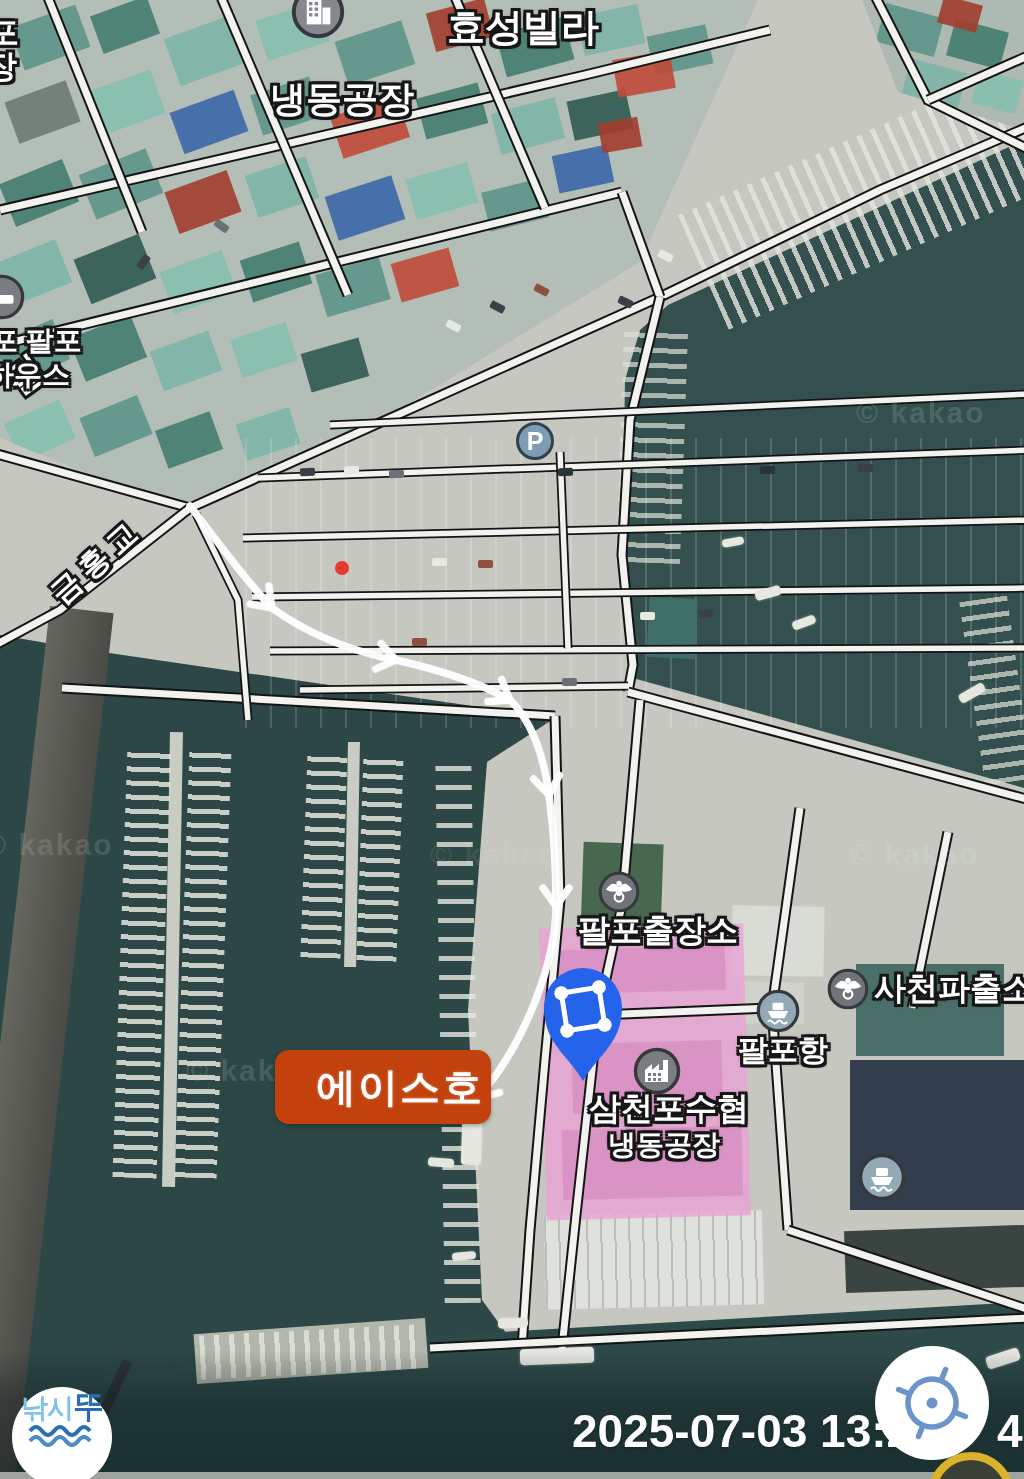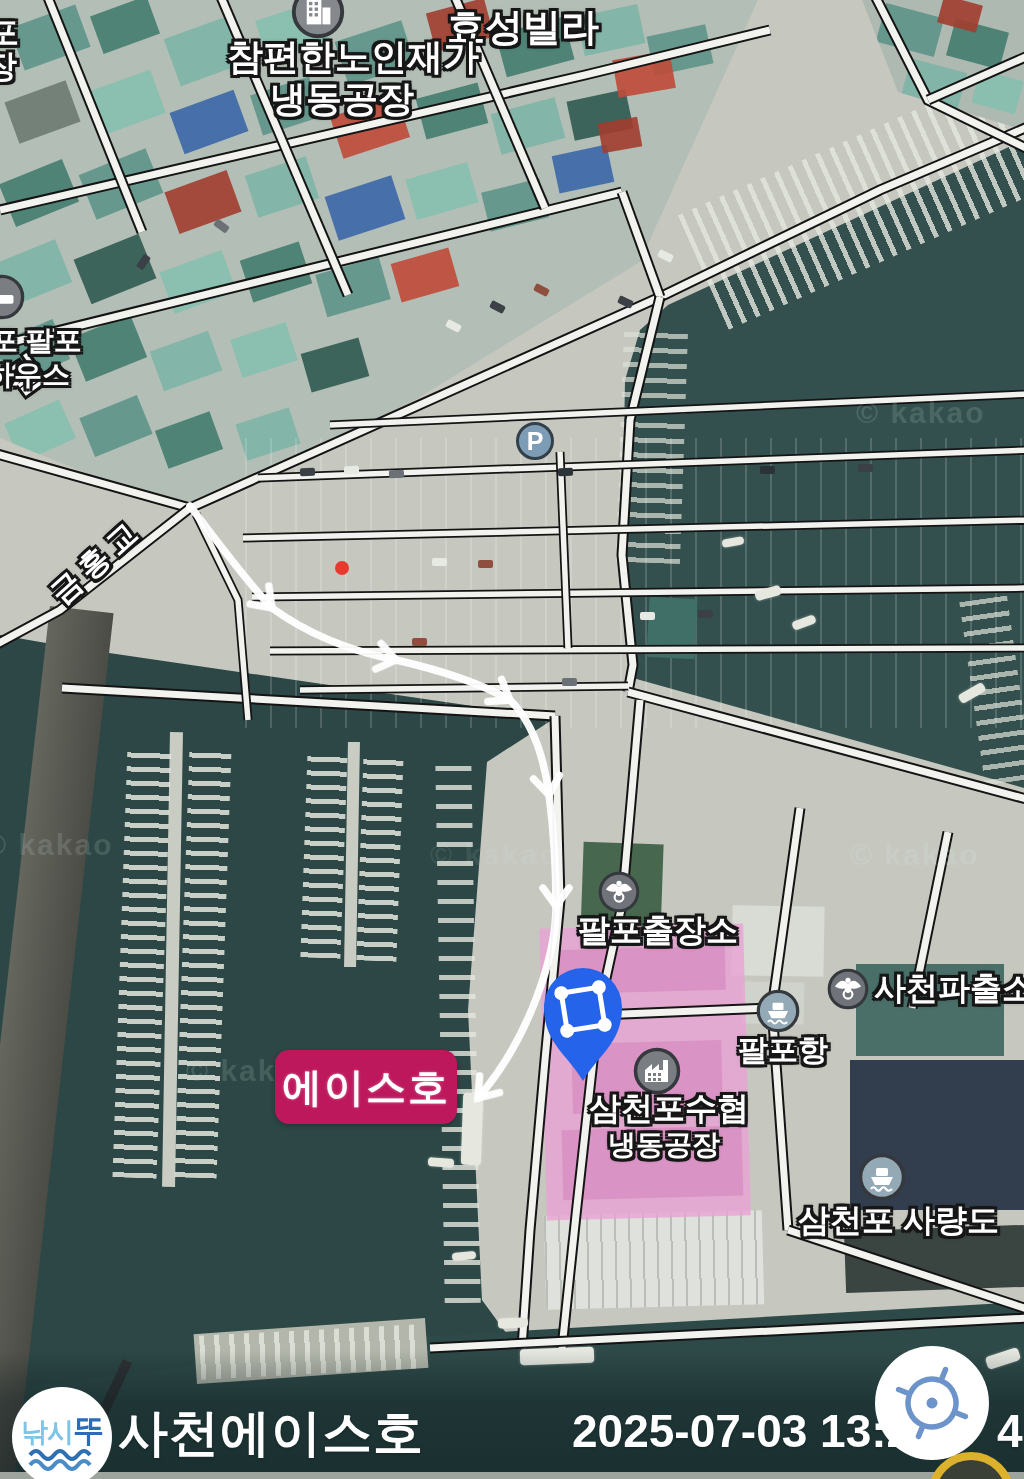--- a/index.html
+++ b/index.html
@@ -20,21 +20,21 @@
   .tag span{color:#fff;font-size:40px;font-weight:700;letter-spacing:2px;
        text-shadow:0 0 3px rgba(255,255,255,.4);}
   .ftxt{position:absolute;color:#fff;font-weight:700;z-index:62;white-space:nowrap;
         text-shadow:0 1px 3px rgba(0,0,0,.25);}
   #gpsbtn{position:absolute;left:875px;top:1346px;width:114px;height:114px;border-radius:50%;
         background:#fff;z-index:63;display:flex;align-items:center;justify-content:center;}
   #ybtn{position:absolute;left:928px;top:1452px;width:86px;height:86px;border-radius:50%;
         border:8px solid #dcb22c;background:#3b4037;z-index:62;box-sizing:border-box;}
   #logo{position:absolute;left:12px;top:1387px;width:100px;height:100px;border-radius:50%;
         background:#fff;z-index:62;text-align:center;}
-  #logo .t{margin-top:28px;font-size:27px;font-weight:800;letter-spacing:-1px;line-height:1;}
+  #logo .t{margin-top:4px;font-size:27px;font-weight:800;letter-spacing:-1px;line-height:1;}
   #botstrip{position:absolute;left:0;top:1472px;width:1024px;height:7px;background:#b5b9b2;
         opacity:.85;z-index:61;}
   #fshade{position:absolute;left:0;top:1350px;width:1024px;height:129px;z-index:58;
         background:linear-gradient(to bottom,rgba(10,25,28,0),rgba(8,22,26,.40) 40%,rgba(8,22,26,.52));}
 </style>
 </head>
 <body>
 
 <div id="stage">
 
@@ -175,36 +175,34 @@
 
   <div class="abs" style="left:335px;top:561px;width:14px;height:14px;border-radius:50%;background:#e8392e;z-index:23;"></div>
 
   <div class="wm" style="left:856px;top:396px;">© kakao</div>
   <div class="wm" style="left:-16px;top:828px;">© kakao</div>
   <div class="wm" style="left:430px;top:838px;opacity:.6;">© kakao</div>
   <div class="wm" style="left:850px;top:838px;">© kakao</div>
   <div class="wm" style="left:186px;top:1054px;">© kakao</div>
 
   <div class="olbl" style="left:447px;top:8px;font-size:38px;">효성빌라</div>
-  <div class="olbl" style="left:227px;top:38px;font-size:36px;">참편한노인재가</div>
   <div class="olbl" style="left:270px;top:80px;font-size:36px;">냉동공장</div>
   <div class="olbl" style="left:-13px;top:16px;font-size:32px;">포</div>
   <div class="olbl" style="left:-15px;top:50px;font-size:32px;">장</div>
   <div class="olbl" style="left:10px;top:366px;font-size:38px;transform:rotate(-36deg);transform-origin:0 50%;">길</div>
   <div class="olbl" style="left:-10px;top:326px;font-size:28px;">포 팔포</div>
   <div class="olbl" style="left:-14px;top:360px;font-size:28px;">하우스</div>
   <div class="olbl" style="left:55px;top:582px;font-size:30px;letter-spacing:7px;transform:rotate(-42deg);transform-origin:0 50%;">금홍교</div>
   <div class="olbl" style="left:578px;top:914px;font-size:32px;">팔포출장소</div>
   <div class="olbl" style="left:874px;top:972px;font-size:32px;">사천파출소</div>
   <div class="olbl" style="left:738px;top:1034px;font-size:30px;">팔포항</div>
   <div class="olbl" style="left:589px;top:1092px;font-size:32px;">삼천포수협</div>
   <div class="olbl" style="left:608px;top:1130px;font-size:28px;">냉동공장</div>
-  <div class="olbl" style="left:798px;top:1204px;font-size:32px;">삼천포 사량도</div>
-
-  <div class="tag" id="acetag" style="background: #be185d;">
+
+  <div class="tag" id="acetag" style="background: #c2410c; padding-left: 34px;">
     <span>에이스호</span>
   </div>
 
   <div class="micon" style="left:516px;top:422px;width:38px;height:38px;border-radius:50%;background:#7d9cb5;border:3px solid #33404a;
               display:flex;align-items:center;justify-content:center;box-sizing:border-box;">
     <span style="color:#fff;font-size:25px;font-weight:700;">P</span>
   </div>
 
   <svg class="abs" style="left:533px;top:961px;z-index:50;" width="100" height="124" viewBox="0 0 100 124">
     <path d="M50,120 C34,93 11,82 11,46 A39,39 0 1 1 89,46 C89,82 66,93 50,120 Z" fill="#2563eb"></path>
@@ -222,21 +220,20 @@
   <div id="logo">
     <div class="t">
       <span style="color:#7fc4e8;">낚시</span><span style="color:#2b6cb8;font-size:31px;">뚜</span>
     </div>
     <svg width="72" height="24" viewBox="0 0 72 24" style="margin-top:2px;">
       <path d="M4,7 q6,-8 12,0 t12,0 t12,0 t12,0 t12,0" fill="none" stroke="#2f6fb4" stroke-width="4"></path>
       <path d="M4,17 q6,-8 12,0 t12,0 t12,0 t12,0 t12,0" fill="none" stroke="#4a8cc8" stroke-width="4"></path>
     </svg>
   </div>
 
-  <div class="ftxt" style="left:118px;top:1400px;font-size:50px;letter-spacing:1px;">사천에이스호</div>
   <div class="ftxt" style="left:572px;top:1404px;font-size:46px;font-weight:600;">2025-07-03 13:2</div>
   <div class="ftxt" style="left:997px;top:1404px;font-size:46px;font-weight:600;">4</div>
 
   <div id="gpsbtn">
     <svg width="88" height="88" viewBox="-44 -44 88 88">
       <g transform="rotate(22)" stroke="#6d94ca" stroke-width="5.5" fill="none" stroke-linecap="round">
         <circle r="24"></circle>
         <line x1="0" y1="-36" x2="0" y2="-26"></line>
           <line x1="0" y1="36" x2="0" y2="26"></line>
         <line x1="-36" y1="0" x2="-26" y2="0"></line>

